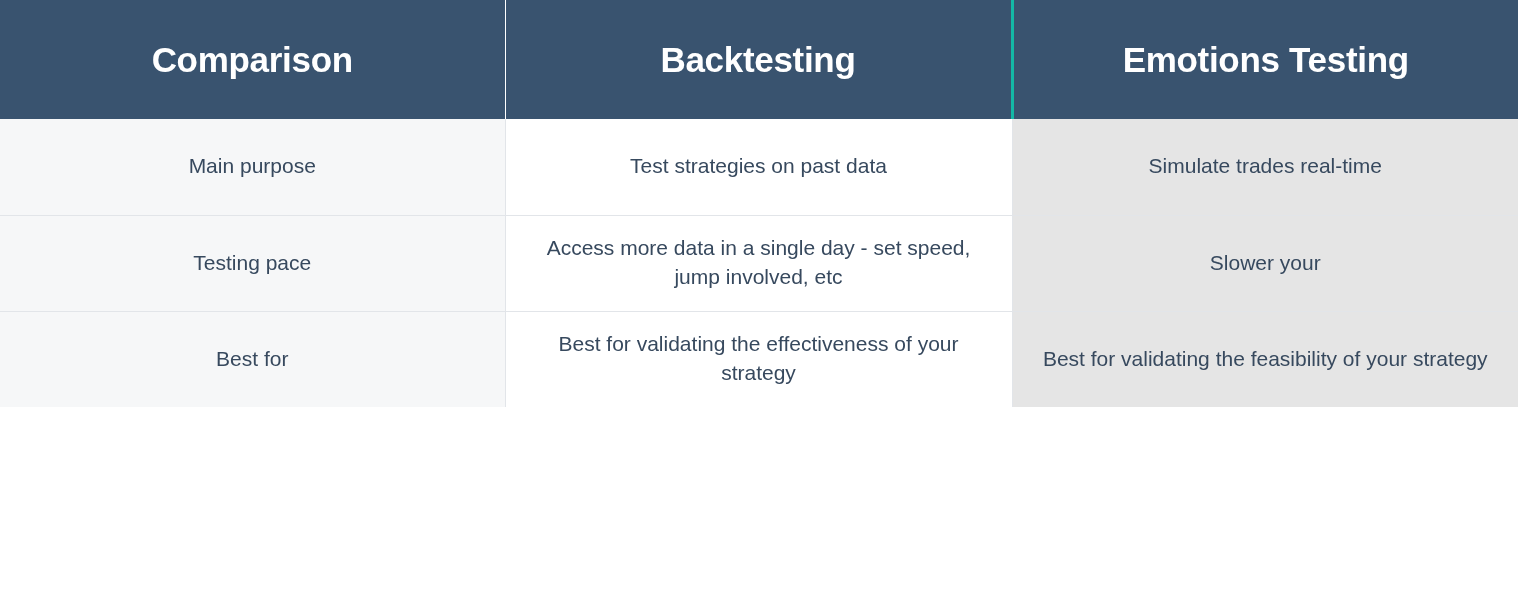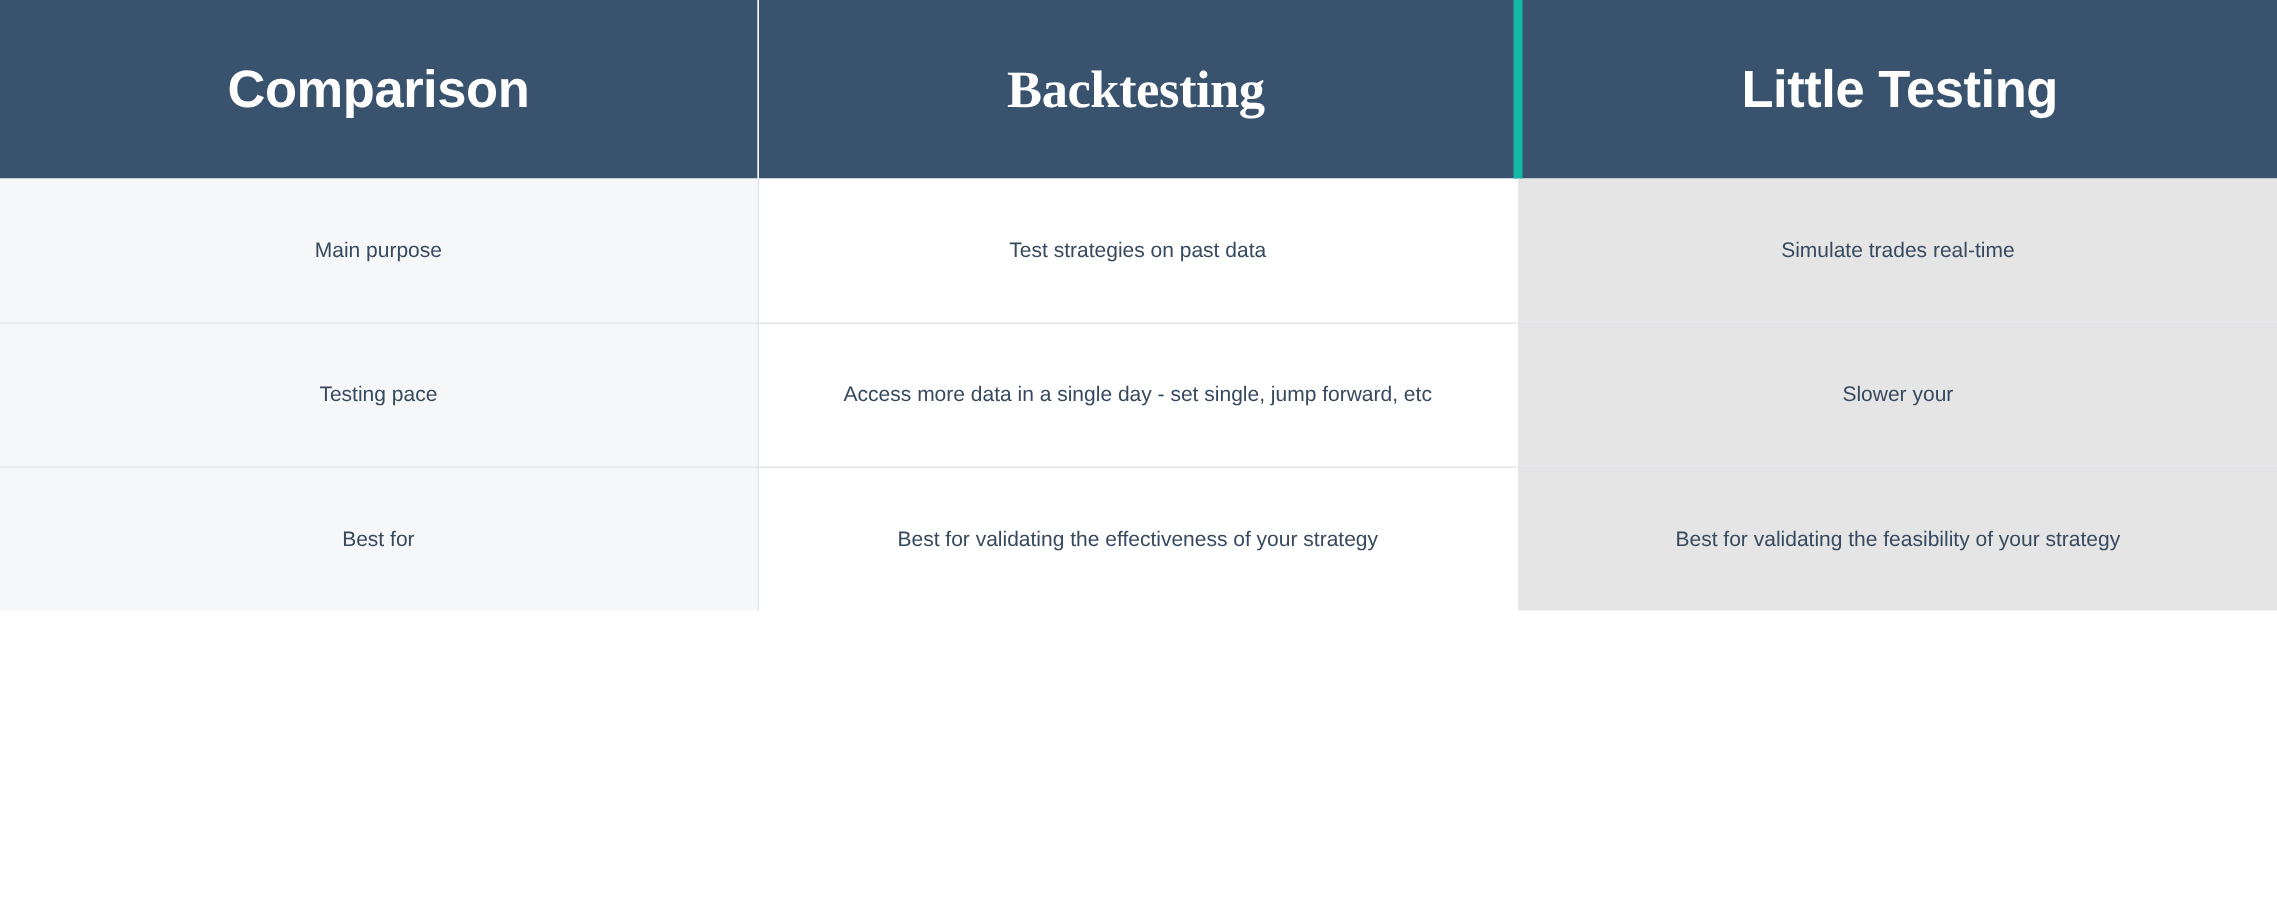--- a/index.html
+++ b/index.html
@@ -32,27 +32,26 @@
     text-align: center;
     vertical-align: middle;
     padding: 0 10px;
     box-sizing: border-box;
   }
   thead th.head-label {
     border-right: 1px solid #ffffff;
     margin-left: 45px;
   }
   thead th.head-a {
-    border-right: 6px solid #14b8a6;
-    font-family: Liberation Serif, serif;
+    border-right: 3px solid #14b8a6;
   }
 
   tbody td {
     height: 96px;
-    font-size: 14px;
+    font-size: 21px;
     color: #37495e;
     text-align: center;
     vertical-align: middle;
     padding: 8px 18px;
     box-sizing: border-box;
     line-height: 1.38;
     border-bottom: 1px solid #e2e5e9;
   }
   tbody td.cell-label {
     background: #f6f7f8;
@@ -76,32 +75,32 @@
 <table class="comparison-table">
   <colgroup>
     <col class="col-label">
     <col class="col-a">
     <col class="col-b">
   </colgroup>
   <thead>
     <tr>
       <th class="head-label">Comparison</th>
       <th class="head-a">Backtesting</th>
-      <th class="head-b">Little Testing</th>
+      <th class="head-b">Emotions Testing</th>
     </tr>
   </thead>
   <tbody>
     <tr>
       <td class="cell-label">Main purpose</td>
       <td class="cell-a">Test strategies on past data</td>
       <td class="cell-b">Simulate trades real-time</td>
     </tr>
     <tr>
       <td class="cell-label">Testing pace</td>
-      <td class="cell-a">Access more data in a single day - set single, jump forward, etc</td>
+      <td class="cell-a">Access more data in a single day - set speed, jump involved, etc</td>
       <td class="cell-b">Slower your</td>
     </tr>
     <tr>
       <td class="cell-label">Best for</td>
       <td class="cell-a">Best for validating the effectiveness of your strategy</td>
       <td class="cell-b">Best for validating the feasibility of your strategy</td>
     </tr>
   </tbody>
 </table>
 

